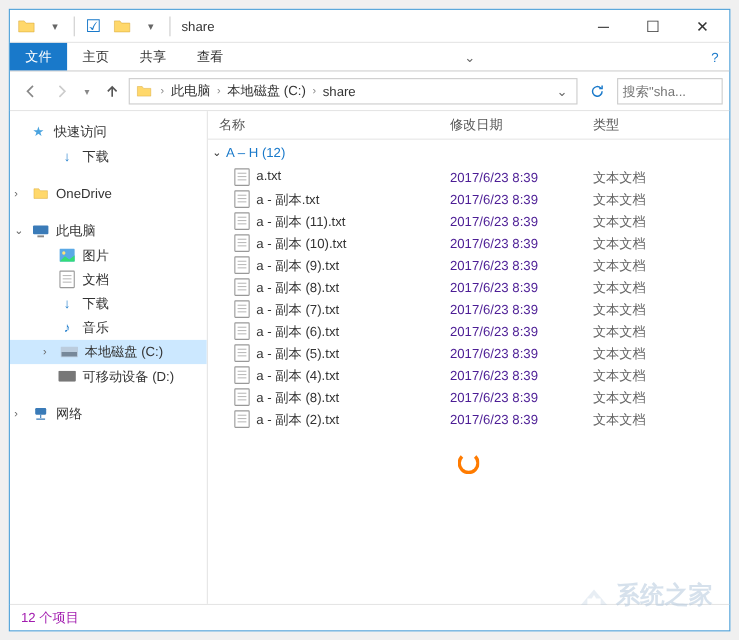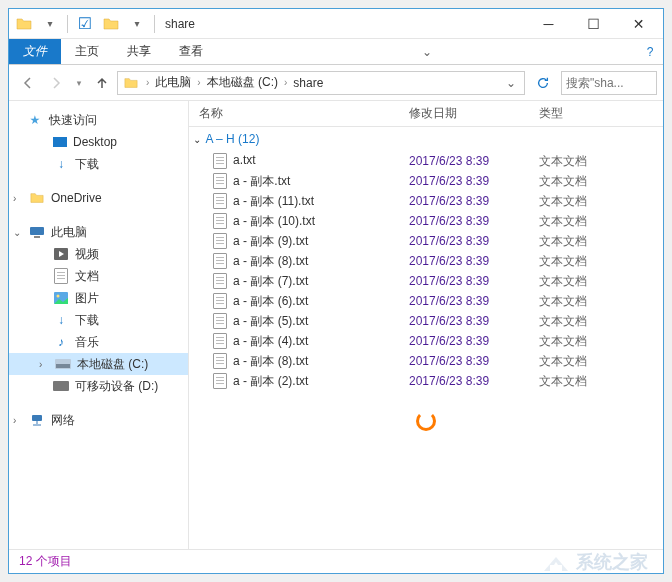--- a/index.html
+++ b/index.html
@@ -5,21 +5,21 @@
 * { box-sizing: border-box; margin: 0; padding: 0; font-family: "Microsoft YaHei", "Segoe UI", sans-serif; }
 body { background: #f0f0f0; padding: 8px; }
 .window { width: 656px; height: 566px; background: #fff; border: 1px solid #4a9fd8; display: flex; flex-direction: column; }
 .titlebar { height: 30px; display: flex; align-items: center; padding: 0 2px; border-bottom: 1px solid #e5e5e5; }
 .titlebar .ticon { width: 18px; height: 18px; margin: 0 4px; display: flex; align-items: center; justify-content: center; }
 .titlebar .divider { width: 1px; height: 18px; background: #ccc; margin: 0 4px; }
 .titlebar .title { font-size: 12px; margin-left: 6px; color: #333; }
 .titlebar .spacer { flex: 1; }
 .titlebar .wbtn { width: 45px; height: 30px; display: flex; align-items: center; justify-content: center; font-size: 14px; color: #333; }
 .ribbon { height: 26px; display: flex; align-items: stretch; border-bottom: 1px solid #d0d0d0; font-size: 12px; }
-.ribbon .file-tab { background: #1979ca; color: #fff; padding: 0 14px; display: flex; align-items: center; font-style: italic; }
+.ribbon .file-tab { background: #1979ca; color: #fff; padding: 0 14px; display: flex; align-items: center; }
 .ribbon .tab { padding: 0 14px; display: flex; align-items: center; color: #333; }
 .ribbon .expand { margin-left: auto; width: 26px; display: flex; align-items: center; justify-content: center; color: #666; }
 .navbar { height: 36px; display: flex; align-items: center; padding: 4px 6px; gap: 2px; border-bottom: 1px solid #e5e5e5; }
 .nav-btn { width: 26px; height: 26px; display: flex; align-items: center; justify-content: center; color: #999; }
 .nav-btn.enabled { color: #333; }
 .nav-btn.small { width: 16px; }
 .breadcrumb { flex: 1; height: 24px; border: 1px solid #ccc; display: flex; align-items: center; font-size: 12px; padding: 0 2px; }
 .breadcrumb .bc-icon { width: 18px; height: 18px; margin: 0 2px; display: flex; align-items: center; justify-content: center; }
 .breadcrumb .bc-sep { color: #888; padding: 0 4px; font-size: 10px; }
 .breadcrumb .bc-item { padding: 0 2px; color: #333; }
@@ -45,21 +45,21 @@
 .group-header .chev { color: #333; font-size: 10px; margin-right: 4px; }
 .group-header .label { color: #1979ca; }
 .file-row { display: flex; height: 20px; align-items: center; font-size: 12px; color: #333; }
 .file-row .fname { width: 210px; display: flex; gap: 6px; padding-left: 24px; }
 .file-row .fdate { width: 130px; color: #4c1d95; padding-left: 10px; }
 .file-row .ftype { width: 100px; color: #666; padding-left: 10px; }
 .file-icon { width: 14px; height: 16px; border: 1px solid #999; border-radius: 1px; position: relative; background: #fff; flex-shrink: 0; }
 .file-icon::before { content: ""; position: absolute; left: 2px; right: 2px; top: 3px; height: 1px; background: #bbb; box-shadow: 0 3px 0 #bbb, 0 6px 0 #bbb; }
 .spinner { width: 20px; height: 20px; border: 3px solid #ff7b00; border-top-color: transparent; border-radius: 50%; margin: 20px auto; }
 .statusbar { height: 24px; border-top: 1px solid #e5e5e5; display: flex; align-items: center; font-size: 12px; color: #a21caf; padding: 0 10px; }
-.watermark { position: absolute; right: 24px; bottom: 8px; font-size: 18px; color: rgba(180,200,220,0.55); font-weight: bold; pointer-events: none; display:flex; align-items:center; gap:6px;}
+.watermark { position: absolute; right: 24px; bottom: 26px; font-size: 22px; color: rgba(180,200,220,0.55); font-weight: bold; pointer-events: none; display:flex; align-items:center; gap:6px;}
 .watermark svg { opacity: 0.55; }
 .folder-svg { fill: #ffd86b; stroke: #d9a93a; stroke-width: 0.5; }
 </style>
 </head>
 <body>
 
 <div class="window">
 
   <div class="titlebar">
     <span class="ticon">
@@ -135,24 +135,20 @@
   </div>
 
   <div class="content">
 
     <div class="sidebar">
       <div class="sb-item">
         <span class="sb-icon" style="color:#4aa3df;">★</span>
         <span>快速访问</span>
       </div>
       <div class="sb-item indent">
-        <span class="sb-icon" style="background:#1979ca;width:14px;height:10px;"></span>
-        <span>Desktop</span>
-      </div>
-      <div class="sb-item indent">
         <span class="sb-icon" style="color:#1979ca;">↓</span>
         <span>下载</span>
       </div>
       <div class="sb-spacer"></div>
       <div class="sb-item">
         <span class="chev">›</span>
         <span class="sb-icon">
             <svg width="14" height="14" viewBox="0 0 16 16">
               <path class="folder-svg" d="M1 3h5l1.5 2H15v8H1z"></path>
             </svg>
@@ -162,45 +158,36 @@
       <div class="sb-spacer"></div>
       <div class="sb-item">
         <span class="chev">⌄</span>
         <span class="sb-icon">
             <svg width="16" height="12" viewBox="0 0 16 12">
               <rect x="1" y="1" width="14" height="8" fill="#3a7bb8" rx="1"></rect>
               <rect x="5" y="10" width="6" height="2" fill="#888"></rect>
             </svg>
           </span>
         <span>此电脑</span>
-      </div>
-      <div class="sb-item indent">
-        <span class="sb-icon">
-            <svg width="14" height="12" viewBox="0 0 14 12">
-              <rect width="14" height="12" fill="#666" rx="1"></rect>
-              <path fill="#fff" d="M5 3l5 3-5 3z"></path>
-            </svg>
-          </span>
-        <span>视频</span>
-      </div>
-      <div class="sb-item indent">
-        <span class="sb-icon">
-            <div class="file-icon"></div>
-          </span>
-        <span>文档</span>
       </div>
       <div class="sb-item indent">
         <span class="sb-icon">
             <svg width="14" height="12" viewBox="0 0 14 12">
               <rect width="14" height="12" fill="#5aa9e6" rx="1"></rect>
               <circle cx="4" cy="4" r="1.5" fill="#ffe27a"></circle>
               <path fill="#3d7" d="M0 12l5-5 4 3 5-4v6z"></path>
             </svg>
           </span>
         <span>图片</span>
+      </div>
+      <div class="sb-item indent">
+        <span class="sb-icon">
+            <div class="file-icon"></div>
+          </span>
+        <span>文档</span>
       </div>
       <div class="sb-item indent">
         <span class="sb-icon" style="color:#1979ca;">↓</span>
         <span>下载</span>
       </div>
       <div class="sb-item indent">
         <span class="sb-icon" style="color:#1979ca;">♪</span>
         <span>音乐</span>
       </div>
       <div class="sb-item indent selected">

